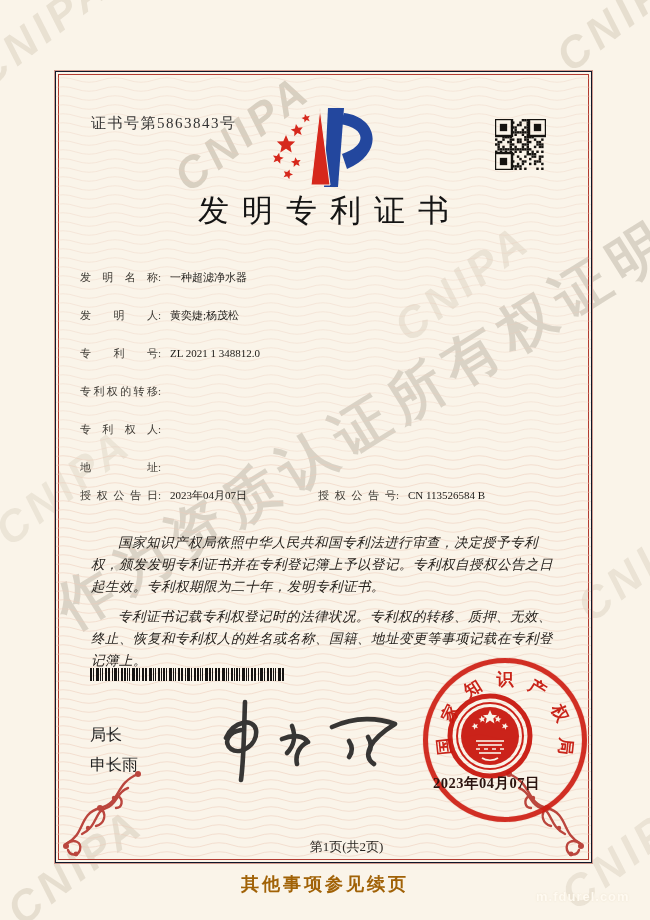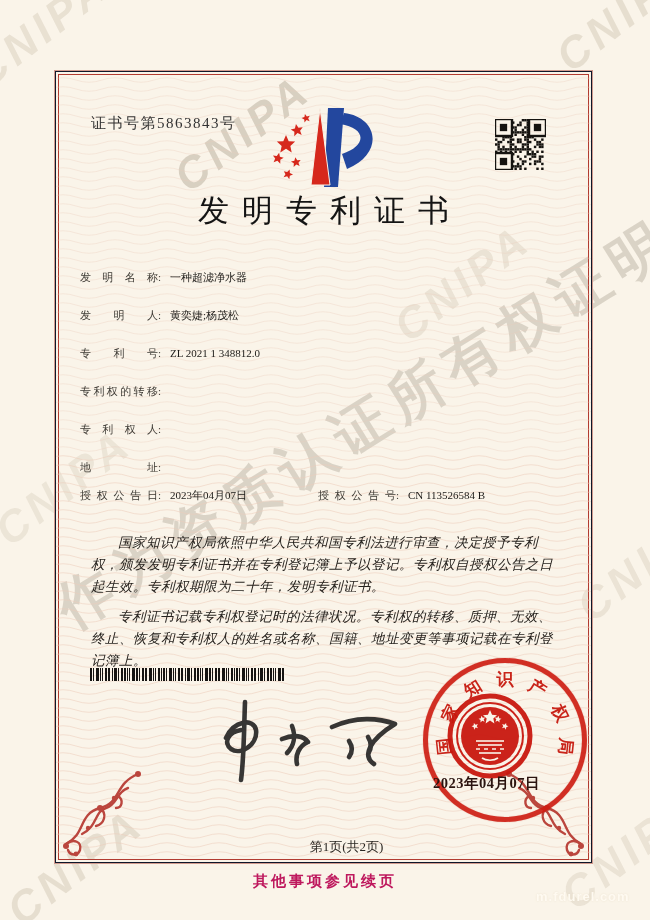--- a/index.html
+++ b/index.html
@@ -90,21 +90,21 @@
   }
 
   .page-num{position:absolute;left:0;top:766px;width:100%;text-align:center;font-size:13px;color:#2b2722;z-index:3;padding-left:23px;}
 
   .ornament{position:absolute;bottom:2px;z-index:2;opacity:.9;}
   .ornament-left{left:2px;}
   .ornament-right{right:2px;transform:scaleX(-1);}
 
   .footer-note{
     position:absolute;left:0;top:872px;width:100%;text-align:center;z-index:3;
-    font-size:15px;letter-spacing:3px;color:#be185d;font-weight:bold;
+    font-size:18px;letter-spacing:3px;color:#a16207;font-weight:bold;
   }
 </style>
 </head>
 <body>
 
 <div class="page">
 
   <div class="wm wm-brand" style="left:-38px;top:4px;opacity:.9">CNIPA</div>
   <div class="wm wm-brand" style="left:545px;top:-12px">CNIPA</div>
   <div class="wm wm-brand" style="left:163px;top:108px;color:rgba(170,158,138,0.42)">CNIPA</div>
@@ -471,20 +471,24 @@
         <rect x="170" y="0" width="3" height="13" fill="#161412"></rect>
         <rect x="174" y="0" width="1" height="13" fill="#161412"></rect>
         <rect x="177" y="0" width="2" height="13" fill="#161412"></rect>
         <rect x="180" y="0" width="2" height="13" fill="#161412"></rect>
         <rect x="183" y="0" width="1" height="13" fill="#161412"></rect>
         <rect x="185" y="0" width="1" height="13" fill="#161412"></rect>
         <rect x="188" y="0" width="3" height="13" fill="#161412"></rect>
         <rect x="192" y="0" width="2" height="13" fill="#161412"></rect>
       </svg>
 
+    <div class="sig-block">
+      <div>局长</div>
+      <div>申长雨</div>
+    </div>
 
     <svg class="signature" width="212" height="92" viewBox="0 0 212 92">
       <g fill="none" stroke="#1d1c1c" stroke-width="4.6" stroke-linecap="round" stroke-linejoin="round" opacity=".88">
         <path d="M30,44 C38,26 58,24 60,36 C62,50 45,62 35,55 C27,49 32,38 45,36"></path>
         <path d="M49,8 C48,34 48,64 45,86"></path>
         <path d="M96,32 C100,42 98,52 91,59"></path>
         <path d="M86,45 C98,40 108,42 112,48 C103,52 99,61 101,70"></path>
         <path d="M136,33 C160,22 183,24 199,30 C173,46 166,62 178,70"></path>
         <path d="M153,47 C157,53 156,59 153,63"></path>
         <path d="M172,43 C176,49 175,55 173,58"></path>

